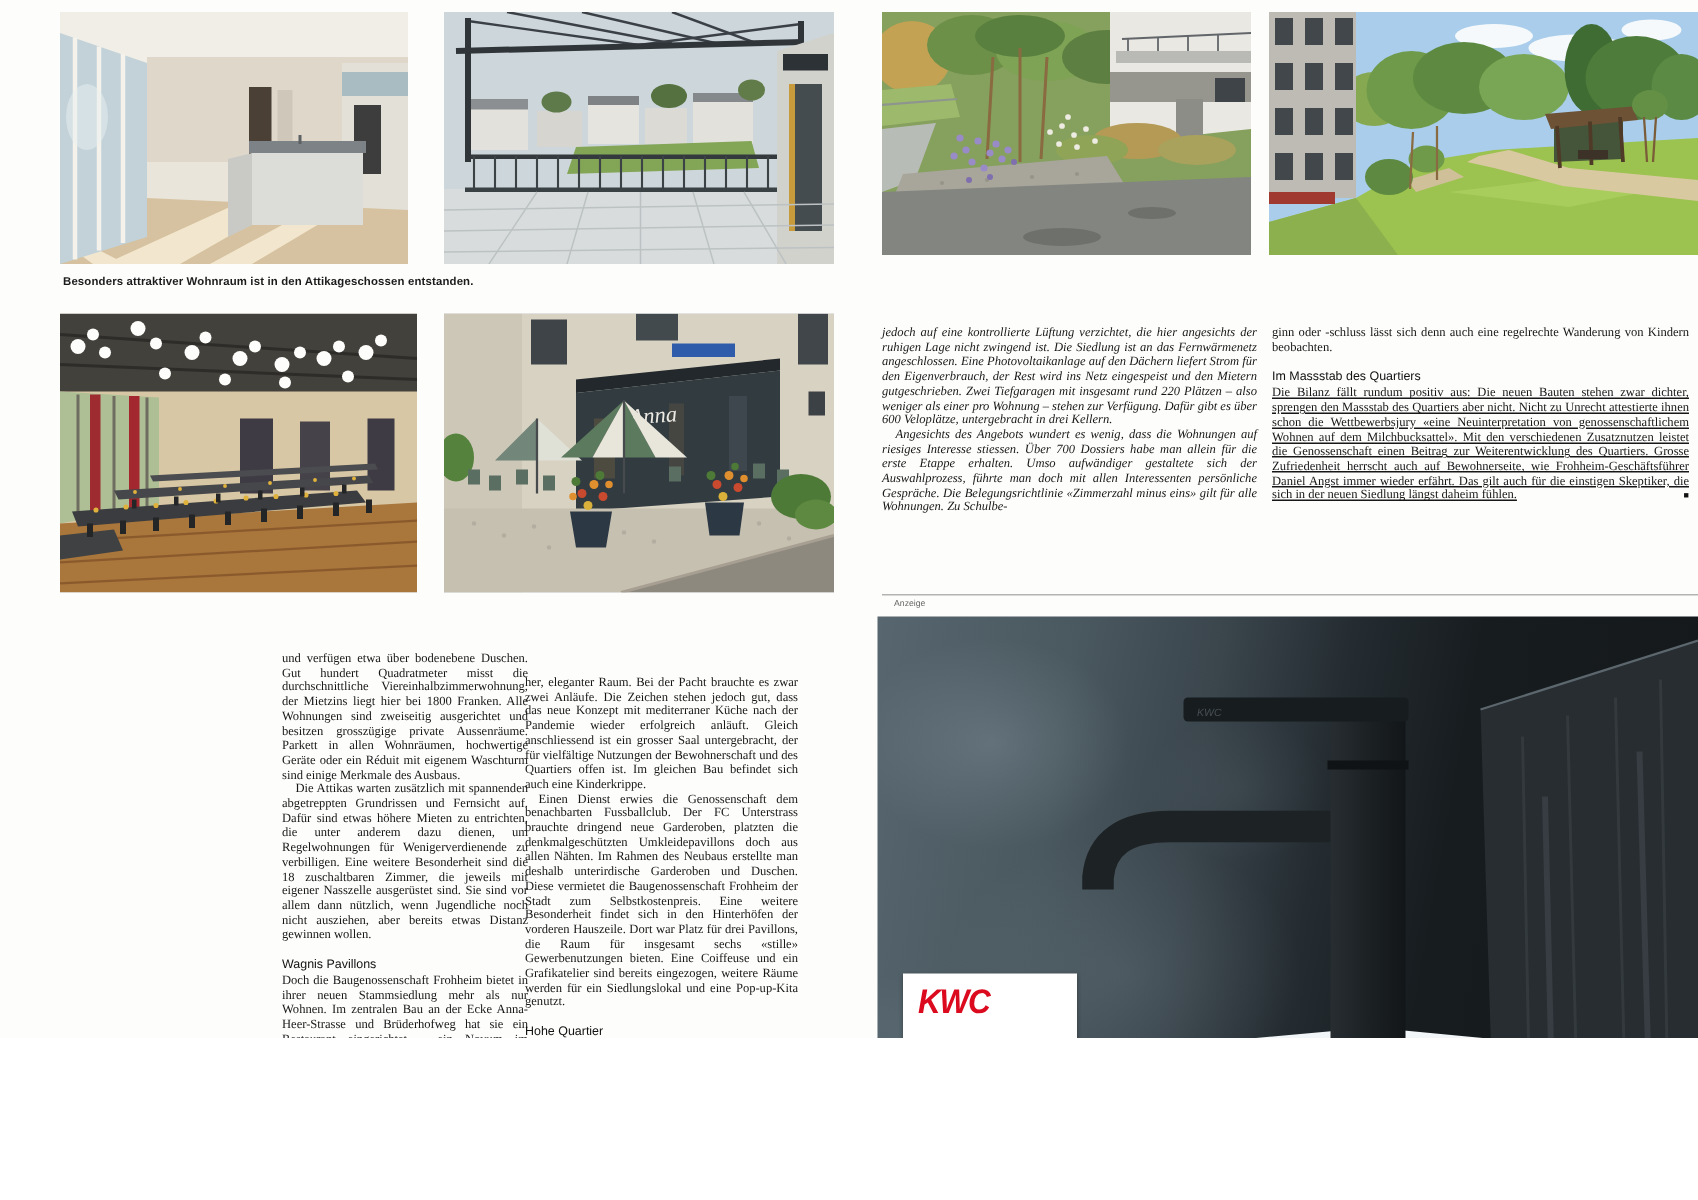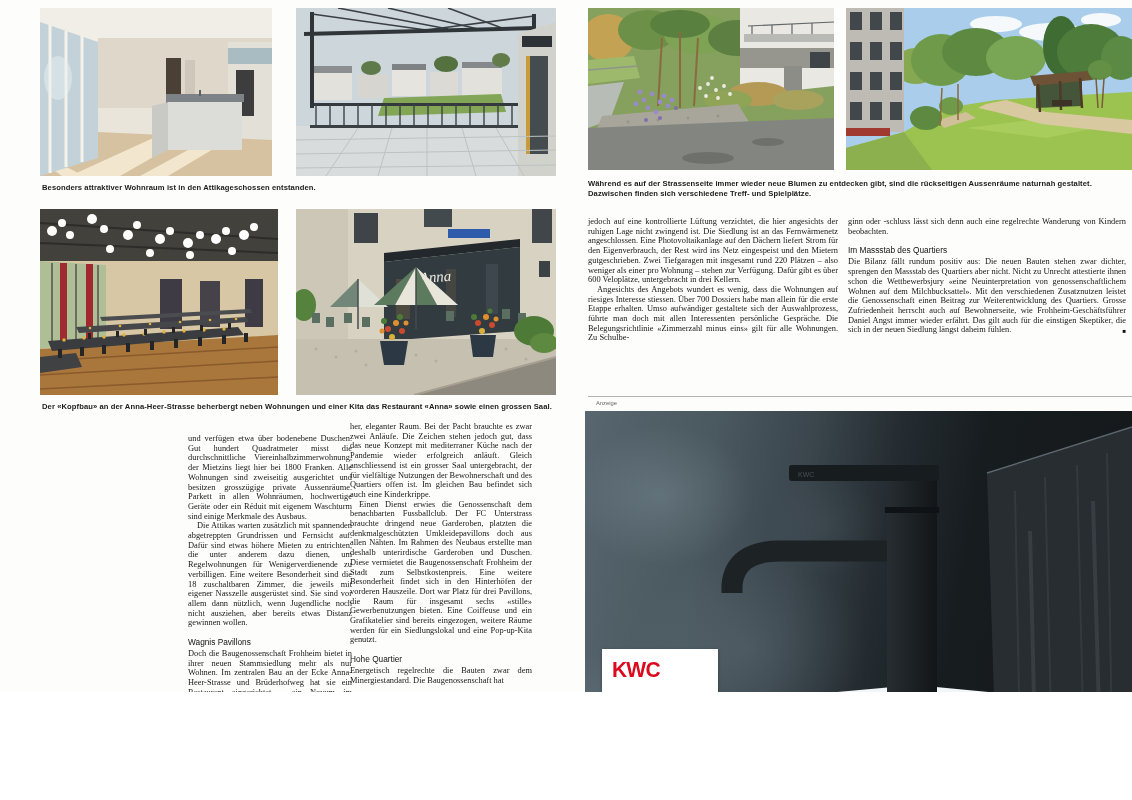--- a/index.html
+++ b/index.html
@@ -5,35 +5,35 @@
   html,body{margin:0;padding:0;}
   body{width:1132px;height:800px;background:#ffffff;font-family:"Liberation Sans",sans-serif;}
   #canvas{position:relative;width:1132px;height:692px;background:#fdfdfc;overflow:hidden;}
   .photo{position:absolute;overflow:hidden;background:#ccc;}
   .photo svg{display:block;width:100%;height:100%;}
   .caption{position:absolute;font:bold 7.6px/9.6px "Liberation Sans",sans-serif;color:#1b1b1b;letter-spacing:.1px;}
   .bodycol{position:absolute;font-family:"Liberation Serif",serif;font-size:8.4px;line-height:9.7px;color:#171717;text-align:justify;}
   .bodycol p{margin:0;}
   .bodycol p.ind{text-indent:9px;}
   .bthead{font-family:"Liberation Sans",sans-serif;font-weight:normal;font-size:8.3px;line-height:10px;margin:9px 0 2px 0;color:#111;}
-  .lastp{position:relative;}
+  .lastp{position:relative;text-decoration:underline;}
   .endmark{position:absolute;right:0;bottom:1px;font-size:6px;line-height:6px;color:#111;}
   #vert-label{position:absolute;left:17px;top:700px;height:72px;writing-mode:vertical-rl;transform:rotate(180deg);font-size:6.6px;letter-spacing:.4px;white-space:nowrap;}
   #vert-label .sec{font-weight:bold;color:#222;}
   #vert-label .iss{color:#8a8a8a;margin-top:5px;font-size:6.2px;}
   #ad-rule{position:absolute;left:588px;top:396px;width:544px;border-top:1px solid #b3b3b0;}
   #ad-label{position:absolute;left:596px;top:400px;font-size:5.8px;color:#666;}
   
   #kwc-ad{position:absolute;left:585px;top:411px;width:547px;height:384px;overflow:hidden;
     background:
       radial-gradient(130px 100px at 14% 22%, rgba(170,190,200,.22), transparent 70%),
       radial-gradient(170px 130px at 30% 62%, rgba(150,170,180,.16), transparent 70%),
       radial-gradient(110px 90px at 6% 78%, rgba(160,180,190,.14), transparent 70%),
       radial-gradient(90px 70px at 44% 30%, rgba(120,140,150,.12), transparent 70%),
-      linear-gradient(100deg,#57666f 0%,#4a585f 22%,#3a454c 38%,#242c31 52%,#171c1f 66%,#14181b 100%);}
+      linear-gradient(100deg,#57666f 0%,#4a585f 22%,#3a454c 38%,#242c31 52%,#171c1f 66%,#14181b 100%); font-style: italic;}
   #kwc-ad svg{position:absolute;left:0;top:0;display:block;}
   #kwc-card{position:absolute;left:17px;top:238px;width:116px;height:133px;background:#fff;box-shadow:0 1px 3px rgba(0,0,0,.35);}
   #kwc-logo{position:absolute;left:10px;top:7px;font-weight:bold;font-size:21px;letter-spacing:-.8px;transform:scaleY(1.08);transform-origin:left top;}
   #kwc-product{position:absolute;left:8px;bottom:27px;font-size:16px;letter-spacing:-.3px;white-space:nowrap;}
   #kwc-product .pb{color:#8f9396;font-weight:normal;}
   #kwc-product .pm{color:#3d4144;font-weight:bold;margin-left:3px;}
   #kwc-site{position:absolute;left:10px;bottom:12px;font-size:6.8px;color:#5a5e61;}
   #qr-card{position:absolute;left:136px;top:294px;width:55px;height:76px;background:#fff;border-radius:3px;box-shadow:0 1px 2px rgba(0,0,0,.3);}
   #qr-label{position:absolute;left:5px;top:4px;font-size:6.2px;color:#222;}
   #qr-code{position:absolute!important;left:6px!important;top:14px!important;}
@@ -304,29 +304,28 @@
           <circle cx="186" cy="122" r="3" fill="#d9b13a"></circle>
           <circle cx="178" cy="108" r="3" fill="#4e7a37"></circle>
           <circle cx="194" cy="102" r="2.5" fill="#4e7a37"></circle>
           <circle cx="200" cy="110" r="2.5" fill="#e08f2f"></circle>
       </g>
       <ellipse cx="238" cy="122" rx="20" ry="15" fill="#4e7a37"></ellipse>
       <ellipse cx="248" cy="134" rx="14" ry="10" fill="#5d8a40"></ellipse>
     </svg>
   </div>
 
-  <div class="caption" style="left:42px;top:402px;width:512px;">Der «Kopfbau» an der Anna-Heer-Strasse beherbergt neben Wohnungen und einer Kita das Restaurant «Anna» sowie einen grossen Saal.</div>
 
   <div class="bodycol" style="left:168px;top:434px;width:164px;margin-left:20px;">
     <p>und verfügen etwa über bodenebene Duschen. Gut hundert Quadratmeter misst die durchschnittliche Viereinhalbzimmerwohnung, der Mietzins liegt hier bei 1800 Franken. Alle Wohnungen sind zweiseitig ausgerichtet und besitzen grosszügige private Aussenräume. Parkett in allen Wohnräumen, hochwertige Geräte oder ein Réduit mit eigenem Waschturm sind einige Merkmale des Ausbaus.</p>
     <p class="ind">Die Attikas warten zusätzlich mit spannenden abgetreppten Grundrissen und Fernsicht auf. Dafür sind etwas höhere Mieten zu entrichten, die unter anderem dazu dienen, um Regelwohnungen für Wenigerverdienende zu verbilligen. Eine weitere Besonderheit sind die 18 zuschaltbaren Zimmer, die jeweils mit eigener Nasszelle ausgerüstet sind. Sie sind vor allem dann nützlich, wenn Jugendliche noch nicht ausziehen, aber bereits etwas Distanz gewinnen wollen.</p>
     <div class="bthead">Wagnis Pavillons</div>
     <p>Doch die Baugenossenschaft Frohheim bietet in ihrer neuen Stammsiedlung mehr als nur Wohnen. Im zentralen Bau an der Ecke Anna-Heer-Strasse und Brüderhofweg hat sie ein Restaurant eingerichtet – ein Novum im Quartier. Dabei täuscht das einfache Bild der strassenseitigen Terrasse: Im Innern öffnet sich ein ho-</p>
   </div>
-  <div class="bodycol" style="left:350px;top:422px;width:182px;">
+  <div class="bodycol" style="left:350px;top:450px;width:182px;">
     <p>her, eleganter Raum. Bei der Pacht brauchte es zwar zwei Anläufe. Die Zeichen stehen jedoch gut, dass das neue Konzept mit mediterraner Küche nach der Pandemie wieder erfolgreich anläuft. Gleich anschliessend ist ein grosser Saal untergebracht, der für vielfältige Nutzungen der Bewohnerschaft und des Quartiers offen ist. Im gleichen Bau befindet sich auch eine Kinderkrippe.</p>
     <p class="ind">Einen Dienst erwies die Genossenschaft dem benachbarten Fussballclub. Der FC Unterstrass brauchte dringend neue Garderoben, platzten die denkmalgeschützten Umkleidepavillons doch aus allen Nähten. Im Rahmen des Neubaus erstellte man deshalb unterirdische Garderoben und Duschen. Diese vermietet die Baugenossenschaft Frohheim der Stadt zum Selbstkostenpreis. Eine weitere Besonderheit findet sich in den Hinterhöfen der vorderen Hauszeile. Dort war Platz für drei Pavillons, die Raum für insgesamt sechs «stille» Gewerbenutzungen bieten. Eine Coiffeuse und ein Grafikatelier sind bereits eingezogen, weitere Räume werden für ein Siedlungslokal und eine Pop-up-Kita genutzt.</p>
     <div class="bthead">Hohe Quartier</div>
     <p>Energetisch regelrechte die Bauten zwar dem Minergiestandard. Die Baugenossenschaft hat</p>
   </div>
 
   <div class="photo" style="left:588px;top:8px;width:246px;height:162px;">
     <svg viewBox="0 0 246 162" preserveAspectRatio="none">
       <rect width="246" height="162" fill="#86a05e"></rect>
       <ellipse cx="20" cy="30" rx="26" ry="24" fill="#c3a254"></ellipse>
@@ -448,23 +447,22 @@
           <line x1="250" y1="70" x2="252" y2="100"></line>
           <line x1="258" y1="70" x2="256" y2="100"></line>
         </g>
       <g stroke="#8a6a40" stroke-width="1.5">
           <line x1="96" y1="80" x2="94" y2="118"></line>
           <line x1="112" y1="76" x2="112" y2="112"></line>
         </g>
     </svg>
   </div>
 
-  <div class="caption" style="left:588px;top:179px;width:544px;">Während es auf der Strassenseite immer wieder neue Blumen zu entdecken gibt, sind die rückseitigen Aussenräume naturnah gestaltet. Dazwischen finden sich verschiedene Treff- und Spielplätze.</div>
-
-  <div class="bodycol" style="left:588px;top:217px;width:250px;">
+
+  <div class="bodycol" style="left:588px;top:217px;width:250px;font-style:italic;">
     <p>jedoch auf eine kontrollierte Lüftung verzichtet, die hier angesichts der ruhigen Lage nicht zwingend ist. Die Siedlung ist an das Fernwärmenetz angeschlossen. Eine Photovoltaikanlage auf den Dächern liefert Strom für den Eigenverbrauch, der Rest wird ins Netz eingespeist und den Mietern gutgeschrieben. Zwei Tiefgaragen mit insgesamt rund 220 Plätzen – also weniger als einer pro Wohnung – stehen zur Verfügung. Dafür gibt es über 600 Veloplätze, untergebracht in drei Kellern.</p>
     <p class="ind">Angesichts des Angebots wundert es wenig, dass die Wohnungen auf riesiges Interesse stiessen. Über 700 Dossiers habe man allein für die erste Etappe erhalten. Umso aufwändiger gestaltete sich der Auswahlprozess, führte man doch mit allen Interessenten persönliche Gespräche. Die Belegungsrichtlinie «Zimmerzahl minus eins» gilt für alle Wohnungen. Zu Schulbe-</p>
   </div>
   <div class="bodycol" style="left:848px;top:217px;width:278px;">
     <p>ginn oder -schluss lässt sich denn auch eine regelrechte Wanderung von Kindern beobachten.</p>
     <div class="bthead">Im Massstab des Quartiers</div>
     <p class="lastp"><span>Die Bilanz fällt rundum positiv aus: Die neuen Bauten stehen zwar dichter, sprengen den Massstab des Quartiers aber nicht. Nicht zu Unrecht attestierte ihnen schon die Wettbewerbsjury «eine Neuinterpretation von genossenschaftlichem Wohnen auf dem Milchbucksattel». Mit den verschiedenen Zusatznutzen leistet die Genossenschaft einen Beitrag zur Weiterentwicklung des Quartiers. Grosse Zufriedenheit herrscht auch auf Bewohnerseite, wie Frohheim-Geschäftsführer Daniel Angst immer wieder erfährt. Das gilt auch für die einstigen Skeptiker, die sich in der neuen Siedlung längst daheim fühlen.</span><span class="endmark">■</span></p>
   </div>
 
   <div id="ad-rule"></div>

